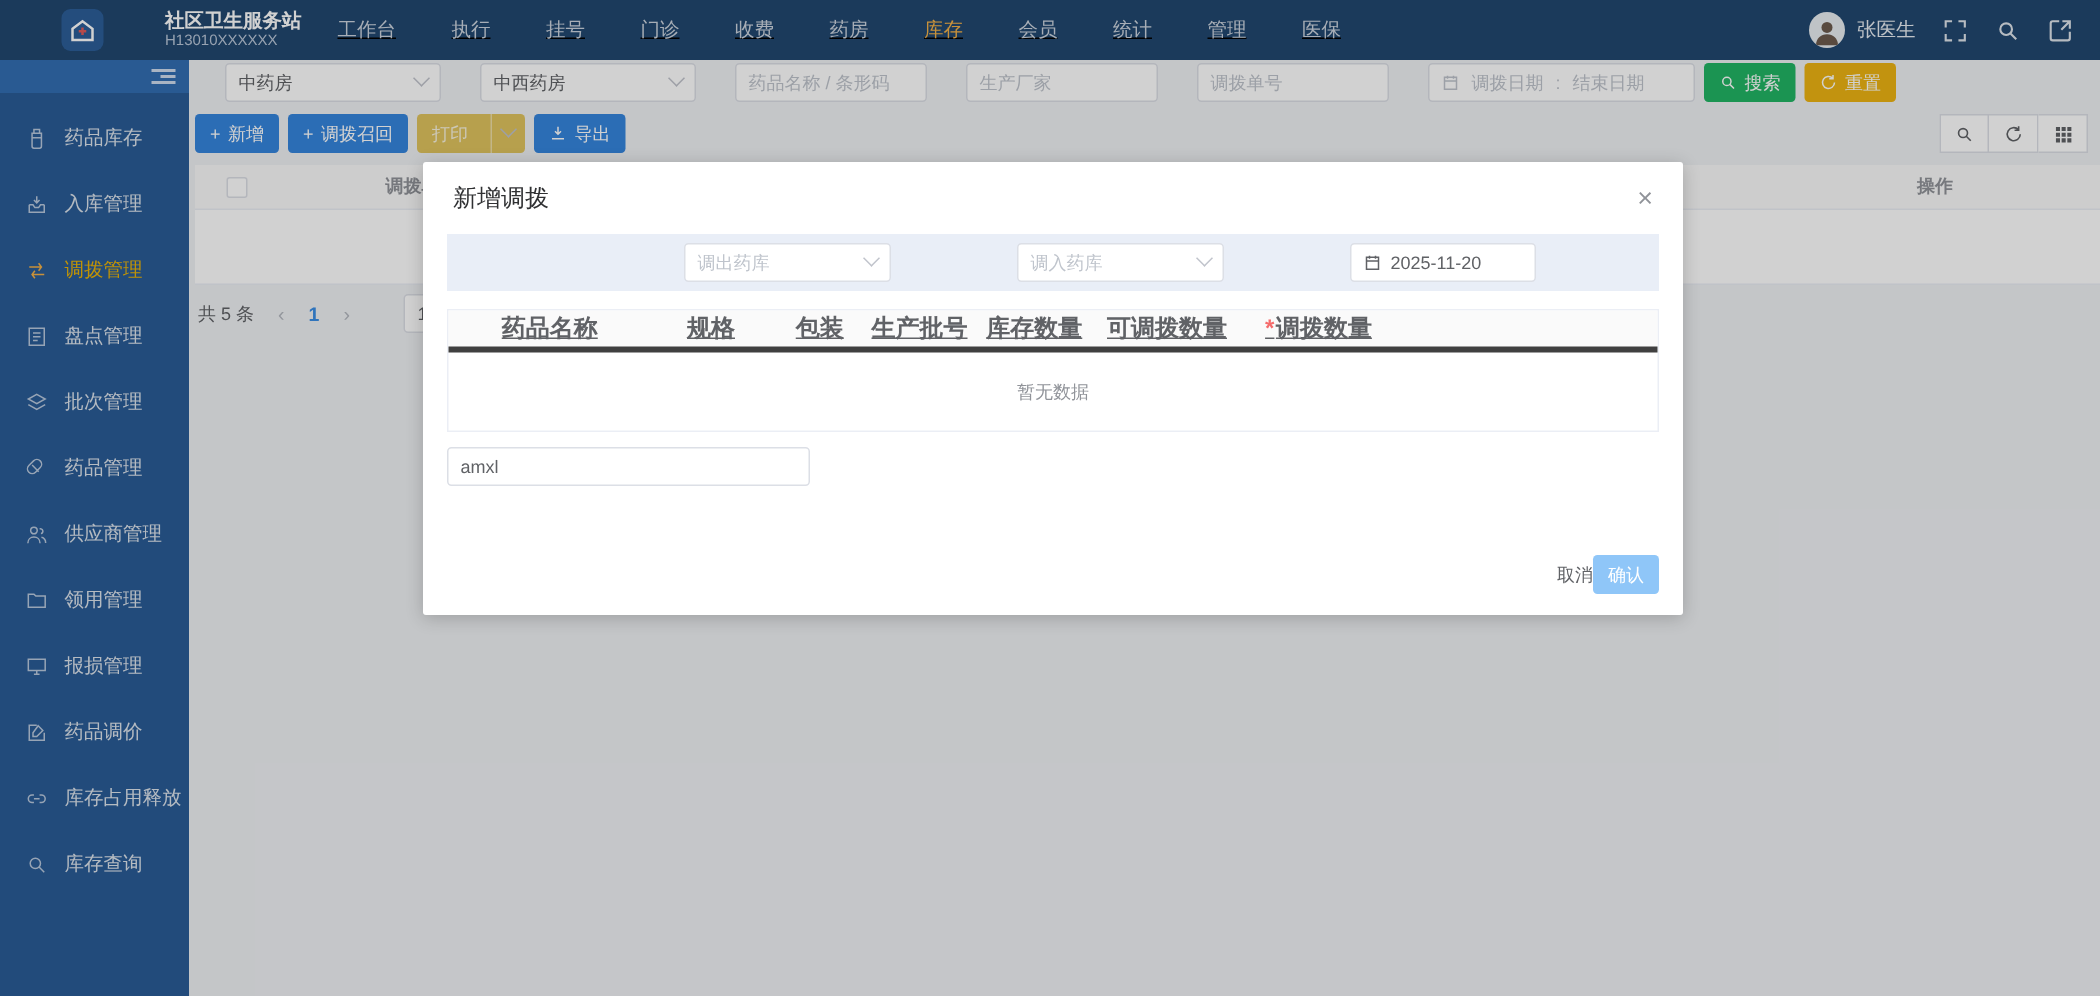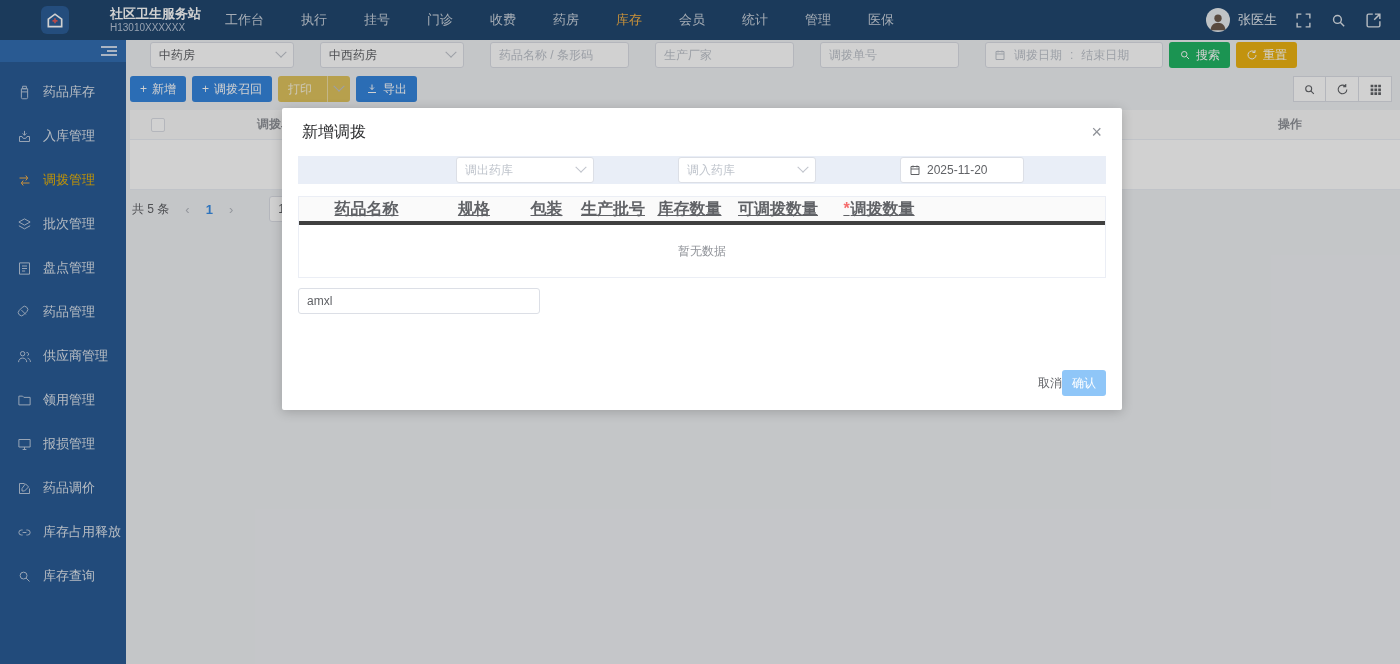--- a/index.html
+++ b/index.html
@@ -7,21 +7,21 @@
   body { font-family:"Liberation Sans","DejaVu Sans",sans-serif; background:#f0f2f5; position:relative; font-size:13px; }
   svg { display:block; }
 
   
   .navbar { position:absolute; top:0; left:0; width:1400px; height:40px; background:#21476f; display:flex; align-items:center; z-index:10; }
   .logo-wrap { width:110px; display:flex; justify-content:center; }
   .logo { width:28px; height:28px; border-radius:6px; background:#2c5e99; display:flex; align-items:center; justify-content:center; }
   .title-block { color:#fff; line-height:1.15; margin-right:24px; white-space:nowrap; }
   .title-block .t1 { font-size:13px; font-weight:bold; }
   .title-block .t2 { font-size:10px; color:#b9c6d8; }
-  .nav-menu { display:flex; gap:37px; }
+  .nav-menu { display:flex; gap:37px;text-decoration:underline; }
   .nav-item { color:#ccd4de; font-size:13px; cursor:pointer; white-space:nowrap; }
   .nav-item.active { color:#f5b147; }
   .nav-right { margin-left:auto; display:flex; align-items:center; gap:18px; padding-right:18px; color:#dfe5ec; }
   .avatar { width:24px; height:24px; border-radius:50%; background:#e9eef2; overflow:hidden; display:flex; align-items:flex-end; justify-content:center; }
   .user-name { color:#e8edf3; font-size:13px; margin-left:-10px; }
   .nav-icon { color:#dfe5ec; cursor:pointer; }
 
   
   .sidebar { position:absolute; top:40px; left:0; bottom:0; width:126px; background:#2a5c97; z-index:10; }
   .side-strip { height:22px; background:#336eb2; display:flex; align-items:center; justify-content:flex-end; padding-right:9px; }
@@ -32,21 +32,21 @@
   .side-item { height:44px; display:flex; align-items:center; gap:11px; padding-left:17px; color:#dde4ec; font-size:13px; cursor:pointer; white-space:nowrap; }
   .side-item .ic { color:#b9c9dd; flex:0 0 auto; }
   .side-item.active { color:#eab308; }
   .side-item.active .ic { color:#f5b147; }
 
   
   .content { position:absolute; left:126px; top:40px; right:0; bottom:0; background:#f0f2f5; }
   .filter-bar { position:absolute; top:2px; left:4px; display:flex; gap:6px; align-items:center; }
   .box { height:26px; background:#fff; border:1px solid #dcdfe6; border-radius:3px; display:flex; align-items:center; font-size:12px; color:#606266; padding:0 8px;margin-left:20px; }
   .sel { width:144px; justify-content:space-between; }
-  .inp { width:139px; color:#bfc4cc; }
+  .inp { width:128px; color:#bfc4cc; }
   .chev { width:8px; height:8px; border:solid #c0c4cc; border-width:0 1px 1px 0; transform:rotate(45deg) translate(-2px,-2px); }
   .date-box { width:178px; gap:8px; color:#bfc4cc; justify-content:flex-start; }
   .btn { height:26px; border:none; border-radius:3px; color:#fff; font-size:12px; display:flex; align-items:center; gap:5px; padding:0 10px; cursor:pointer; font-family:inherit; }
   .btn-search { background:#22b564; }
   .btn-reset { background:#edb413; }
 
   .toolbar { position:absolute; top:36px; left:4px; right:8px; display:flex; gap:6px; align-items:center; }
   .btn-blue { background:#3585dd; }
   .btn-print { background:#e0c45e; color:rgba(255,255,255,.8); padding:0; }
   .btn-print .lbl { padding:0 10px; }
@@ -69,21 +69,21 @@
   .pg-arrow { color:#b4b8bf; font-size:13px; cursor:pointer; }
   .pg-num { color:#3a8ee6; font-weight:bold; font-size:13px; cursor:pointer; }
   .pg-size { width:80px; }
 
   
   .overlay { position:absolute; inset:0; background:rgba(0,0,0,.18); z-index:40; }
   .modal { position:absolute; left:282px; top:108px; width:840px; height:302px; background:#fff; border-radius:2px; box-shadow:0 2px 12px rgba(0,0,0,.2); z-index:50; }
   .modal-header { height:48px; display:flex; align-items:center; padding:0 20px; }
   .modal-title { font-size:16px; color:#303133; }
   .modal-close { margin-left:auto; color:#909399; font-size:18px; cursor:pointer; line-height:1; }
-  .modal-band { margin:0 16px; height:28px; background:#e9eef7; display:flex; align-items:center; justify-content:center; gap:64px; padding-left:56px; }
+  .modal-band { margin:0 16px; height:38px; background:#e9eef7; display:flex; align-items:center; justify-content:center; gap:64px; padding-left:56px; }
   .m-sel { width:138px; }
   .m-sel .ph { color:#bfc4cc; }
   .m-date { width:124px; gap:6px; color:#606266; }
   .modal-table { margin:12px 16px 0; border:1px solid #ebeef5; }
   .mt-head { display:flex; height:28px; align-items:center; background:#fafafa; border-bottom:4px solid #404040; font-size:16px; color:#606266; font-weight:bold;text-decoration:underline; }
   .mt-head span { text-align:center; }
   .c1{width:135px;} .c2{width:80px;} .c3{width:65px;} .c4{width:68px;} .c5{width:85px;} .c6{width:92px;} .c7{width:110px;}
   .req { color:#f56c6c; margin-right:1px; }
   .mt-body { height:52px; display:flex; align-items:center; justify-content:center; color:#909399; font-size:12px; }
   .m-search { margin:10px 0 0 16px; width:242px; }
@@ -237,29 +237,29 @@
           <span>入库管理</span>
         </li>
       <li class="side-item active">
           <svg class="ic" width="15" height="15">
             <use href="#i-transfer"></use>
           </svg>
           <span>调拨管理</span>
         </li>
       <li class="side-item">
           <svg class="ic" width="15" height="15">
+            <use href="#i-stocktake"></use>
+          </svg>
+          <span>盘点管理</span>
+        </li>
+      <li class="side-item">
+          <svg class="ic" width="15" height="15">
             <use href="#i-batch"></use>
           </svg>
           <span>批次管理</span>
-        </li>
-      <li class="side-item">
-          <svg class="ic" width="15" height="15">
-            <use href="#i-stocktake"></use>
-          </svg>
-          <span>盘点管理</span>
         </li>
       <li class="side-item">
           <svg class="ic" width="15" height="15">
             <use href="#i-drug"></use>
           </svg>
           <span>药品管理</span>
         </li>
       <li class="side-item">
           <svg class="ic" width="15" height="15">
             <use href="#i-supplier"></use>

